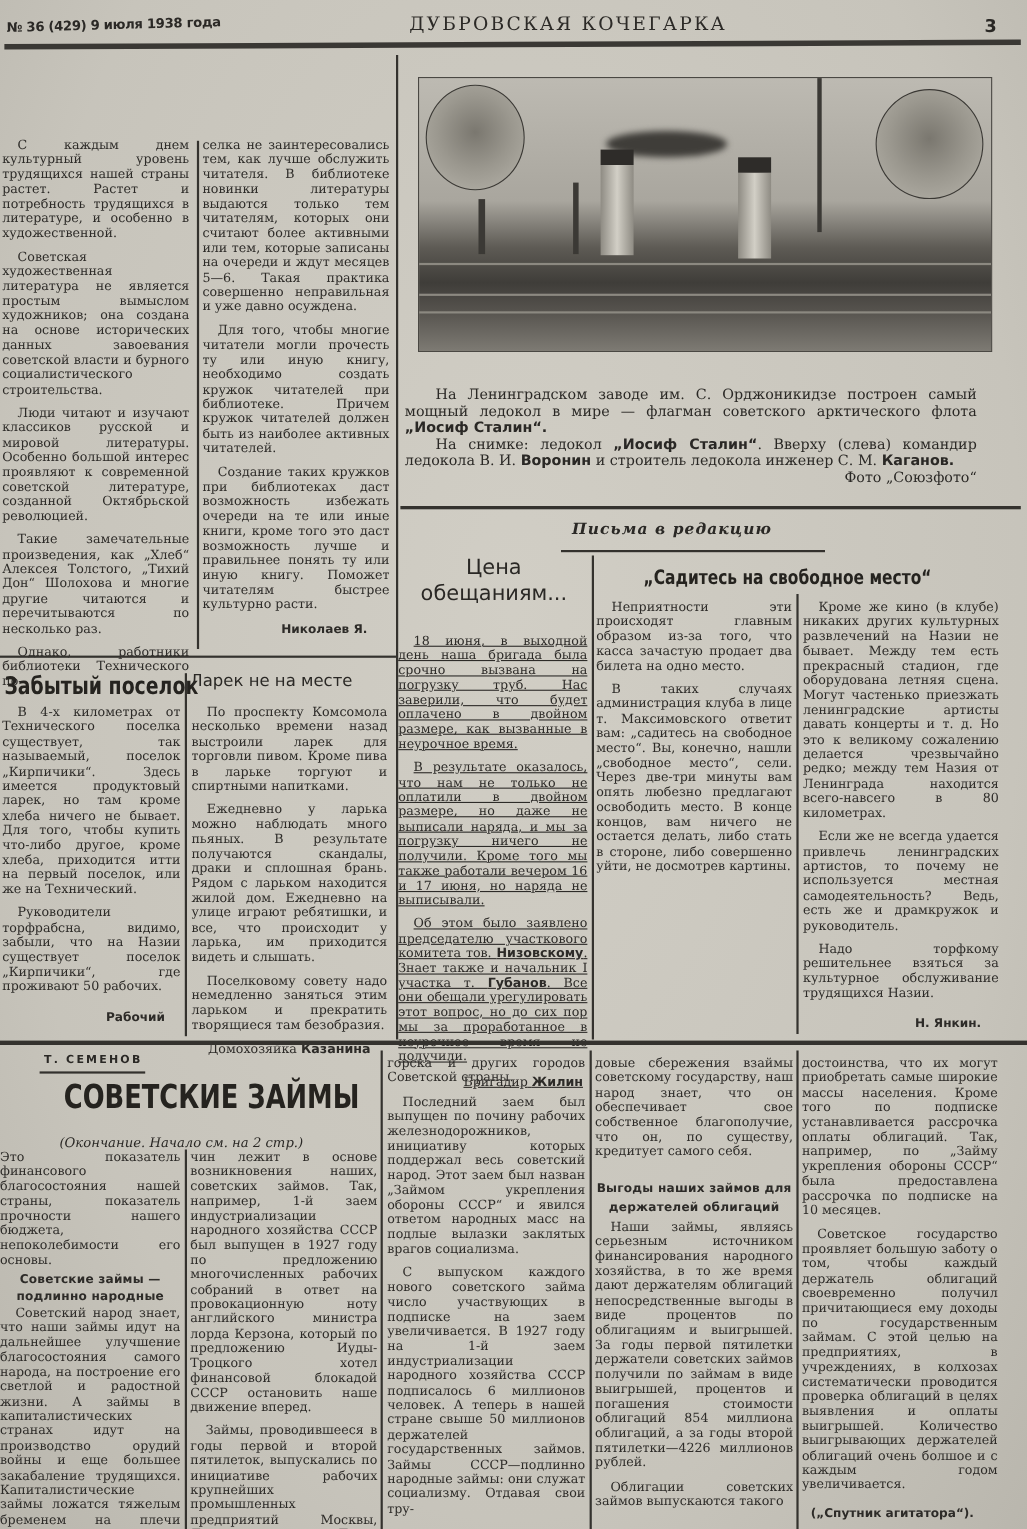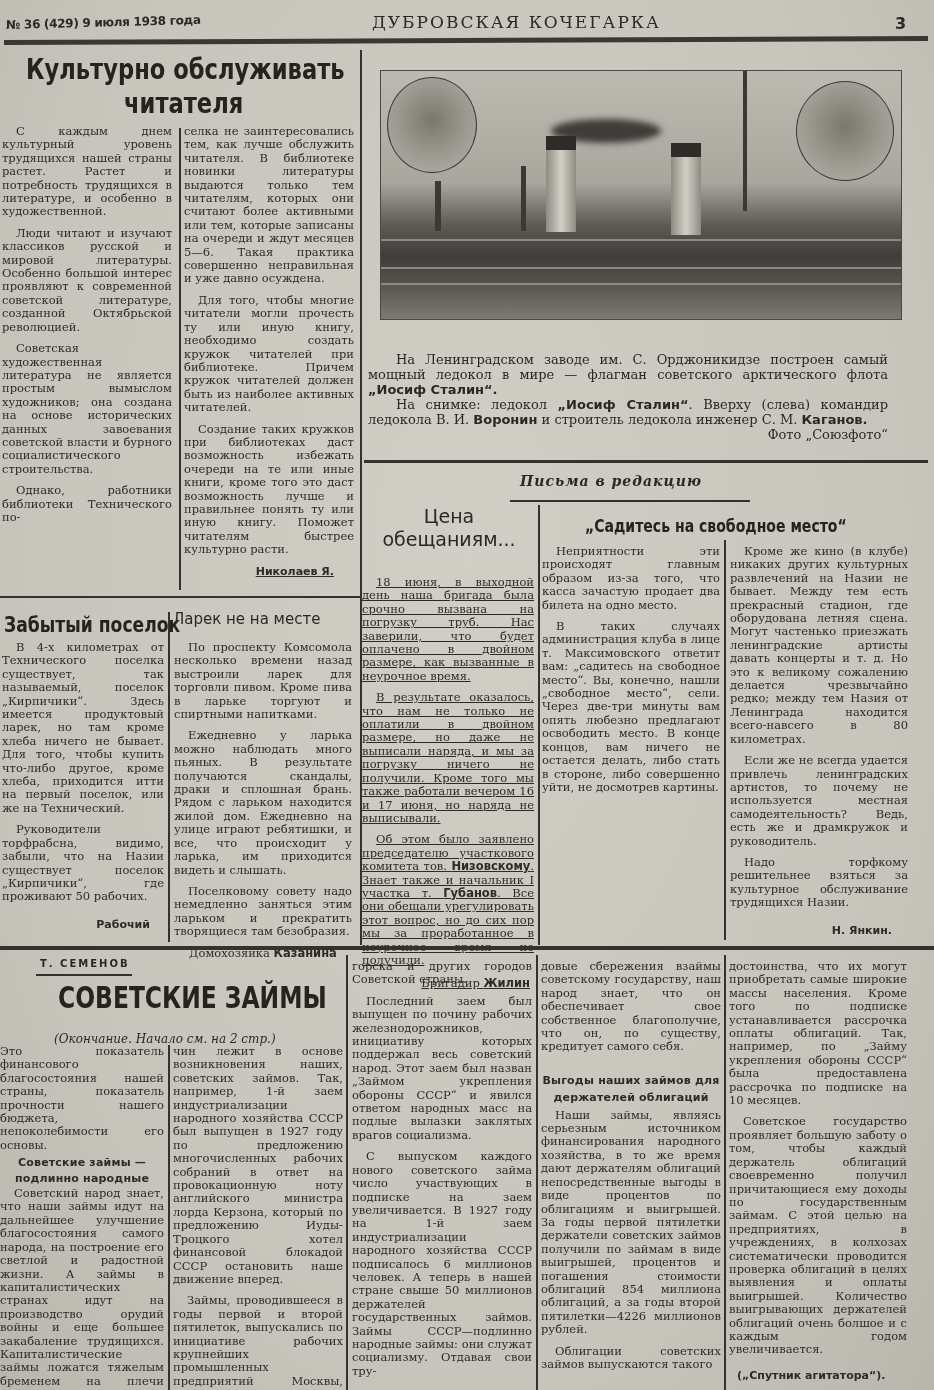--- a/index.html
+++ b/index.html
@@ -62,37 +62,34 @@
 </head>
 <body>
 
 <div class="page">
 
   <div class="abs issue">№ 36 (429) 9 июля 1938 года</div>
   <div class="abs paper-name">ДУБРОВСКАЯ КОЧЕГАРКА</div>
   <div class="abs page-num">3</div>
   <div class="abs rule-top"></div>
 
-  <div class="abs" style="left:26px; top:52px; width:330px;">
-    <div class="headline-cond" style="font-size:29px; line-height:34px;">Культурно обслуживать</div>
-    <div class="headline-cond" style="font-size:29px; line-height:34px; margin-left:98px;">читателя</div>
-  </div>
   <div class="vrule" style="left:179px; top:128px; height:462px;"></div>
   <div class="vrule" style="left:360px; top:50px; height:895px;"></div>
   <div class="col" style="left:2px; top:125px; width:170px;">
     <p>С каждым днем культурный уровень трудящихся нашей страны растет. Растет и потребность трудящихся в литературе, и особенно в художественной.</p>
+    <p>Советская художественная литература не является простым вымыслом художников; она создана на основе исторических данных завоевания советской власти и бурного социалистического строительства.</p>
     <p>Люди читают и изучают классиков русской и мировой литературы. Особенно большой интерес проявляют к современной советской литературе, созданной Октябрьской революцией.</p>
-    <p>Советская художественная литература не является простым вымыслом художников; она создана на основе исторических данных завоевания советской власти и бурного социалистического строительства.</p>
+    <p>Такие замечательные произведения, как „Хлеб“ Алексея Толстого, „Тихий Дон“ Шолохова и многие другие читаются и перечитываются по несколько раз.</p>
     <p>Однако, работники библиотеки Технического по-</p>
   </div>
   <div class="col" style="left:184px; top:125px; width:170px;">
     <p class="noindent">селка не заинтересовались тем, как лучше обслужить читателя. В библиотеке новинки литературы выдаются только тем читателям, которых они считают более активными или тем, которые записаны на очереди и ждут месяцев 5—6. Такая практика совершенно неправильная и уже давно осуждена.</p>
     <p>Для того, чтобы многие читатели могли прочесть ту или иную книгу, необходимо создать кружок читателей при библиотеке. Причем кружок читателей должен быть из наиболее активных читателей.</p>
     <p>Создание таких кружков при библиотеках даст возможность избежать очереди на те или иные книги, кроме того это даст возможность лучше и правильнее понять ту или иную книгу. Поможет читателям быстрее культурно расти.</p>
-    <div class="sig" style="margin-right:20px; text-decoration:underline;">Николаев Я.</div>
+    <div class="sig" style="margin-right:20px; ">Николаев Я.</div>
   </div>
   <div class="hrule" style="left:0; top:596px; width:360px; height:2px;"></div>
 
   <div class="abs photo">
     <div class="portrait" style="left:6px; top:6px; width:90px; height:96px;"></div>
     <div class="portrait" style="left:415px; top:10px; width:98px; height:100px;"></div>
     <div class="smoke" style="left:170px; top:48px; width:110px; height:24px;"></div>
     <div class="funnel" style="left:165px; top:65px; width:30px; height:96px;"></div>
     <div class="funnel" style="left:290px; top:72px; width:30px; height:92px;"></div>
     <div class="mast" style="left:362px; top:0; width:4px; height:140px;"></div>

